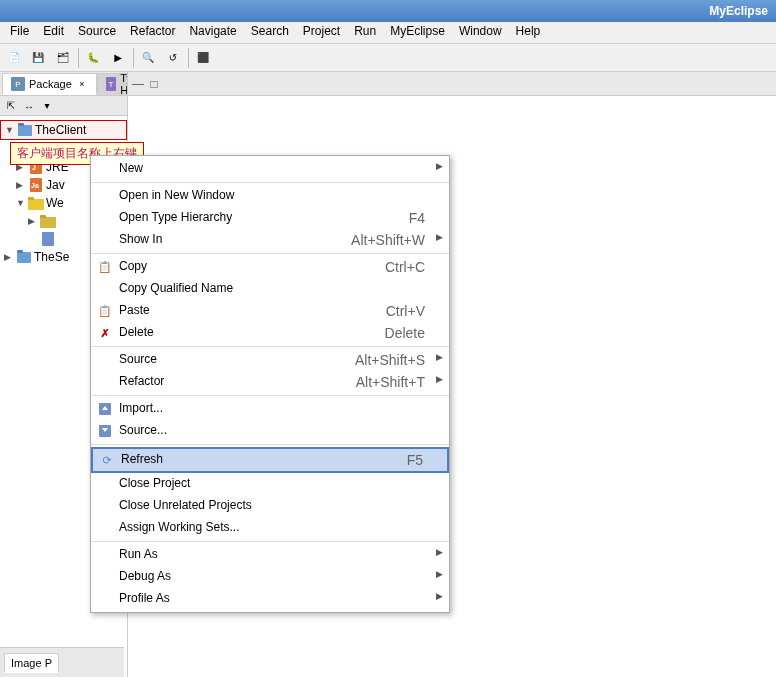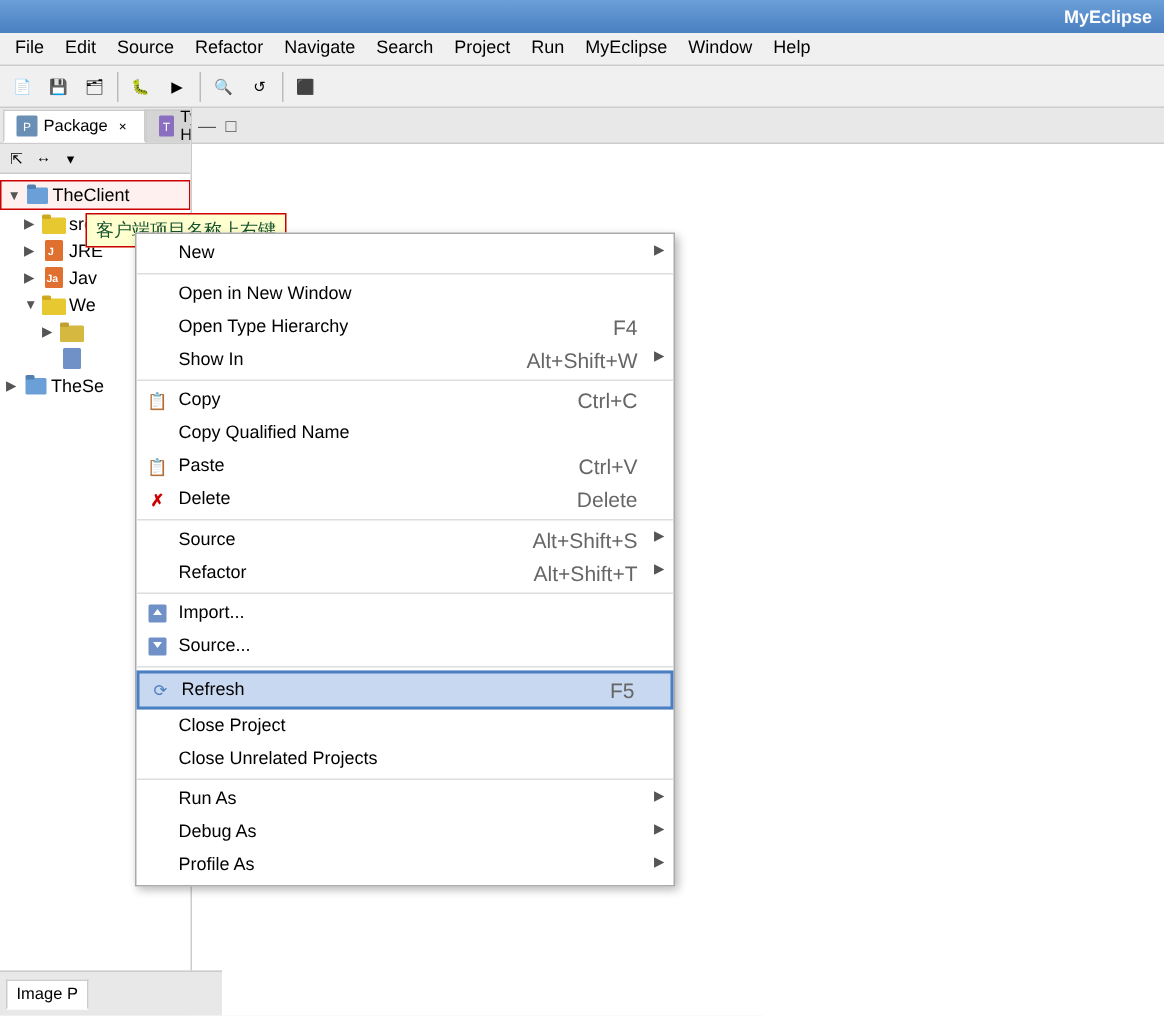--- a/index.html
+++ b/index.html
@@ -248,31 +248,30 @@
 
     
     #annotation-box {
       position: absolute;
       left: 10px;
       top: 142px;
       background: #ffffd0;
       border: 1px solid #cc0000;
       padding: 2px 6px;
       font-size: 12px;
-      color: #14532d;
+      color: #be185d;
       z-index: 50;
-      margin-left: 47px;
     }
 
     
     #bottom-panel {
       position: absolute;
       bottom: 0;
       left: 0;
-      width: 148px;
+      width: 124px;
       height: 30px;
       background: #e8e8e8;
       border-top: 1px solid #ccc;
       display: flex;
       align-items: center;
       padding: 0 4px;
       font-size: 11px;
       gap: 4px;
     }
   </style>
@@ -538,20 +537,23 @@
   </div>
 
   <div class="ctx-item">
     <span>Close Project</span>
   </div>
 
   <div class="ctx-item">
     <span>Close Unrelated Projects</span>
   </div>
 
+  <div class="ctx-item">
+    <span>Assign Working Sets...</span>
+  </div>
 
   <div class="ctx-separator"></div>
 
   <div class="ctx-item has-sub">
     <span>Run As</span>
   </div>
 
   <div class="ctx-item has-sub">
     <span>Debug As</span>
   </div>

